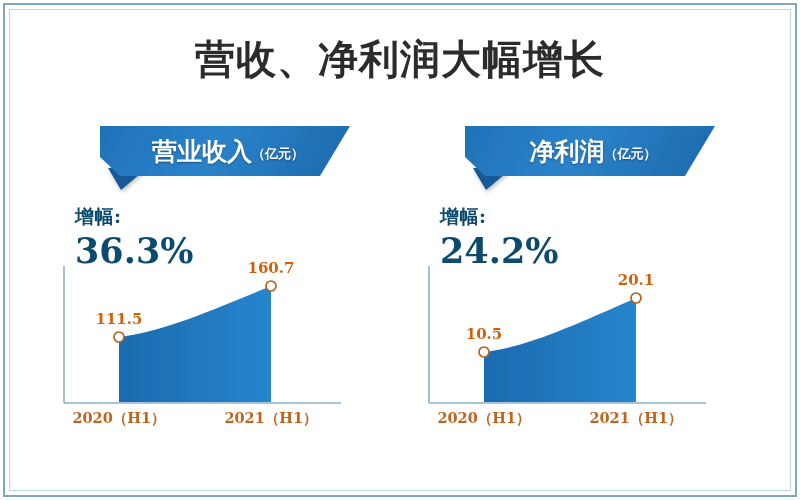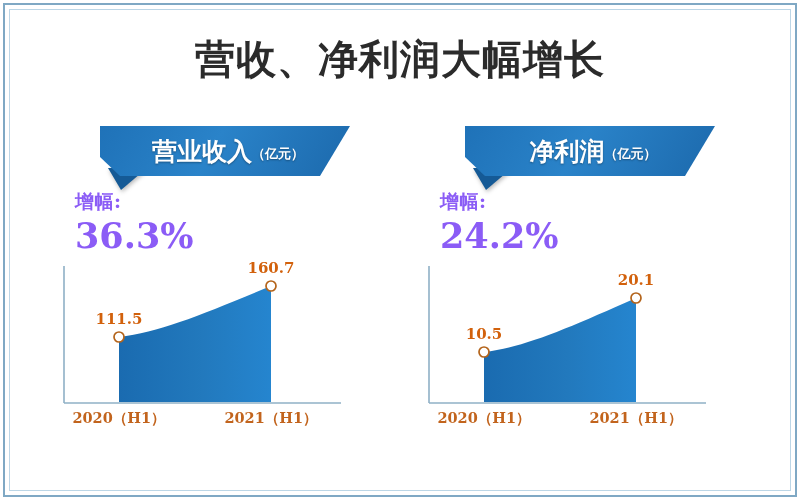--- a/index.html
+++ b/index.html
@@ -112,23 +112,23 @@
   .ribbon-unit {
     font-size: 13px;
     font-weight: bold;
     vertical-align: 2px;
   }
 
   
   .growth {
     position: absolute;
     left: 30px;
-    top: 74px;
-    font-family: "DejaVu Serif", "Liberation Serif", serif;
-    color: #8b5cf6;
+    top: 89px;
+    font-family: "DejaVu Serif", "Liberation Serif", serif;
+    color: #0c4a6e;
     line-height: 1;
   }
   .growth-label {
     font-size: 19px;
     font-weight: bold;
     letter-spacing: 0.5px;
   }
   .growth-value {
     margin-top: 7px;
     font-size: 35px;

